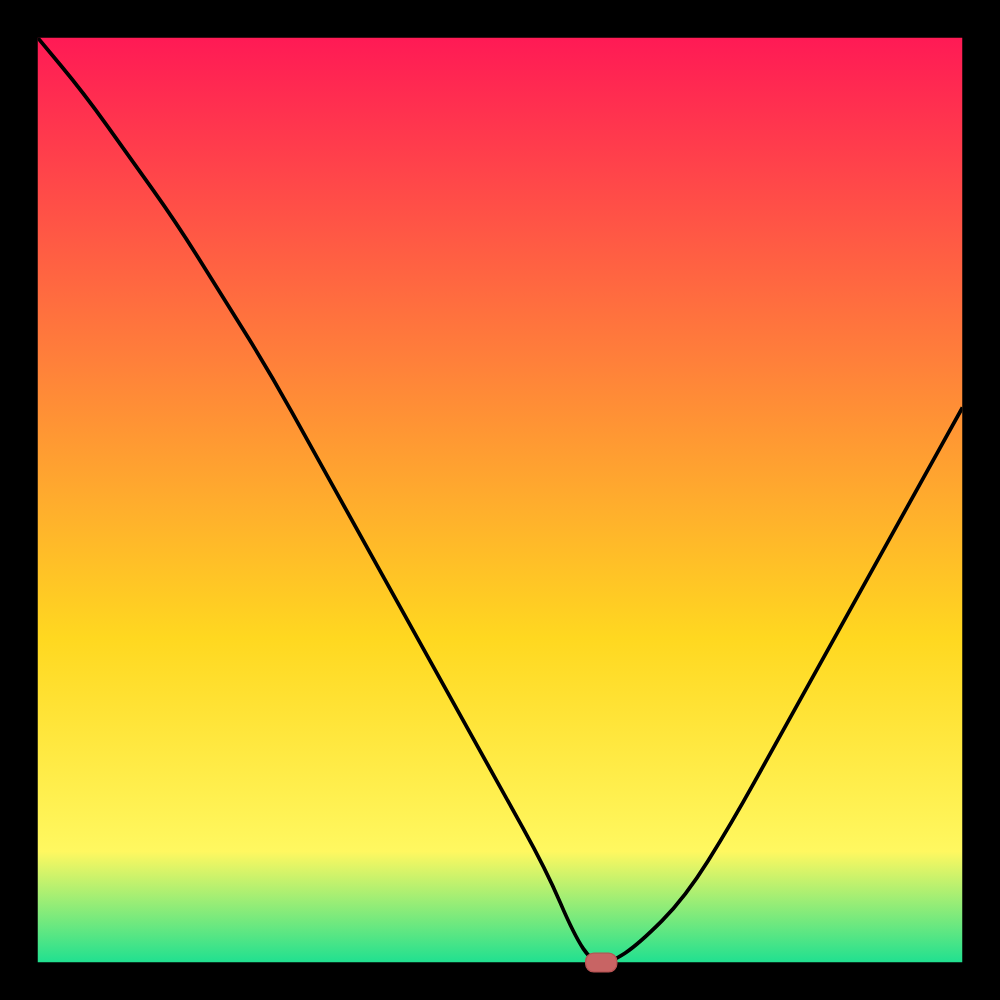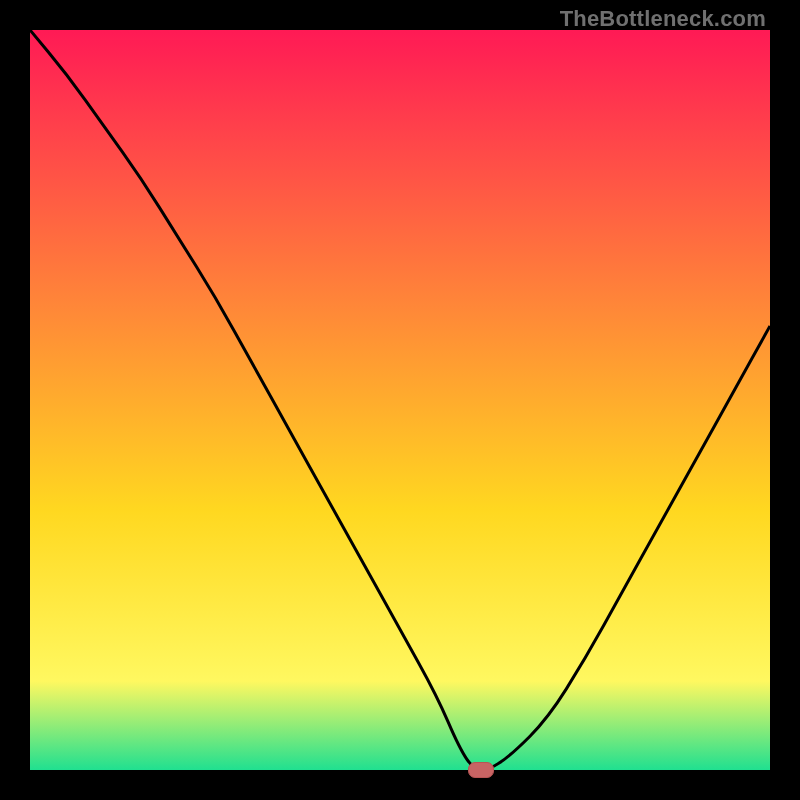--- a/index.html
+++ b/index.html
@@ -6,21 +6,20 @@
   .frame{position:relative;width:800px;height:800px;background:#000}
   .plot{position:absolute;left:30px;top:30px;width:740px;height:740px}
   .watermark{position:absolute;right:34px;top:6px;color:#707070;font-size:22px;font-weight:600;letter-spacing:.2px}
   .marker{position:absolute;width:24px;height:14px;background:#c86464;border:1px solid #b85454;border-radius:7px;transform:translate(-50%,-50%)}
   svg{display:block}
 </style>
 </head>
 <body>
 
 <div class="frame">
-  <div class="watermark">TheBottleneck.com</div>
 
   <div class="plot">
     <svg id="svg" width="740" height="740" viewBox="0 0 740 740">
       <defs>
         <linearGradient id="bg" x1="0" y1="0" x2="0" y2="1">
           <stop id="g0" offset="0%" stop-color="#ff1a55"></stop>
           <stop id="g1" offset="35%" stop-color="#ff803a"></stop>
           <stop id="g2" offset="65%" stop-color="#ffd820"></stop>
           <stop id="g3" offset="88%" stop-color="#fff860"></stop>
           <stop id="g4" offset="100%" stop-color="#20e090"></stop>

